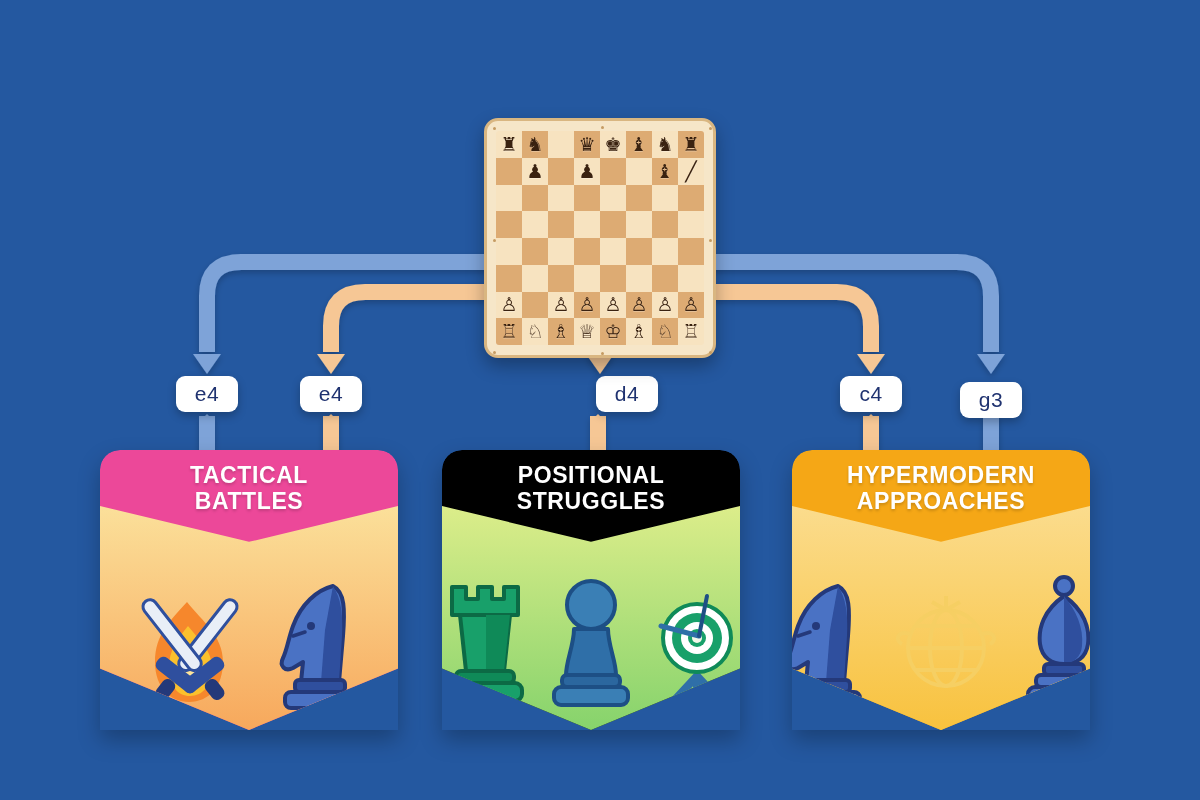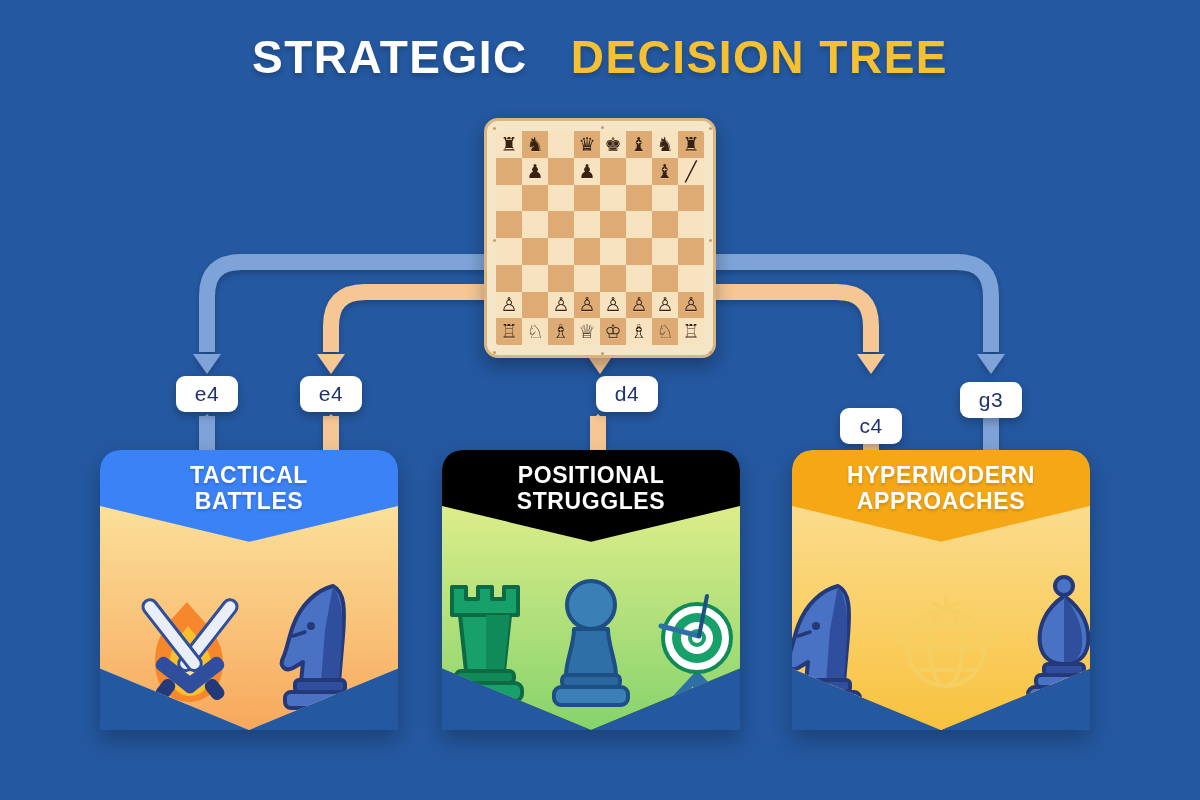--- a/index.html
+++ b/index.html
@@ -171,25 +171,20 @@
     gap: 8px;
     z-index: 2;
   }
   .art svg { display: block; overflow: visible; }
 </style>
 </head>
 <body>
 
 <div class="stage">
 
-  <div id="title">
-    <span class="t-white">STRATEGIC</span>
-    <span>&nbsp;</span>
-    <span class="t-gold">DECISION TREE</span>
-  </div>
 
   <svg id="links" viewBox="0 0 1200 800">
     <defs>
       <filter id="softshadow" x="-30%" y="-30%" width="160%" height="160%">
         <feDropShadow dx="0" dy="3" stdDeviation="3" flood-color="#000" flood-opacity="0.22"></feDropShadow>
       </filter>
     </defs>
     <g id="connector-paths" filter="url(#softshadow)">
         <path d="M 490 262 H 241 Q 207 262 207 296 V 352" stroke="#7ea3d8" stroke-width="16" fill="none" stroke-linecap="butt"></path>
         <path d="M 193 354 L 221 354 L 207 374 Z" fill="#7ea3d8"></path>
@@ -217,21 +212,21 @@
   <div id="move-labels">
       <div class="move" style="left: 207px;">
         <span>e4</span>
       </div>
       <div class="move" style="left: 331px;">
         <span>e4</span>
       </div>
       <div class="move" style="left: 627px;">
         <span>d4</span>
       </div>
-      <div class="move" style="left: 871px; margin-top: 32px;">
+      <div class="move" style="left: 871px;">
         <span>c4</span>
       </div>
       <div class="move" style="left: 991px; margin-top: 6px;">
         <span>g3</span>
       </div>
     </div>
 
   <div id="board-wrap">
     <div id="board-grid">
         <div class="sq light">
@@ -356,21 +351,21 @@
       <span class="dot" style="left: 222px; top: 6px;"></span>
       <span class="dot" style="left: 6px; top: 118px;"></span>
       <span class="dot" style="left: 222px; top: 118px;"></span>
       <span class="dot" style="left: 6px; top: 230px;"></span>
       <span class="dot" style="left: 114px; top: 231px;"></span>
       <span class="dot" style="left: 222px; top: 230px;"></span>
     </div>
 
   <div id="cards">
       <div class="card" style="left: 100px;">
-        <div class="card-inner" style="background: #3b82f6;">
+        <div class="card-inner" style="background: #ec4899;">
           <div class="card-body">
             <div class="card-bodybg" style="background: linear-gradient(rgb(251, 224, 154) 0%, rgb(247, 168, 92) 100%);"></div>
             <div class="art">
               <span>
                 <svg width="130" height="140" viewBox="0 0 130 140">
         <g>
           <path d="M62 22 C46 40 30 54 30 82 C30 108 46 122 64 122 C84 122 98 106 98 82 C98 56 78 42 62 22 Z" fill="#f6872c"></path>
           <path d="M63 46 C52 60 44 70 44 88 C44 106 53 116 65 116 C78 116 87 105 87 88 C87 70 74 60 63 46 Z" fill="#fbc02d"></path>
           <path d="M64 70 C58 78 54 84 54 93 C54 103 59 109 65 109 C72 109 77 102 77 93 C77 84 70 78 64 70 Z" fill="#fde39a"></path>
         </g>

